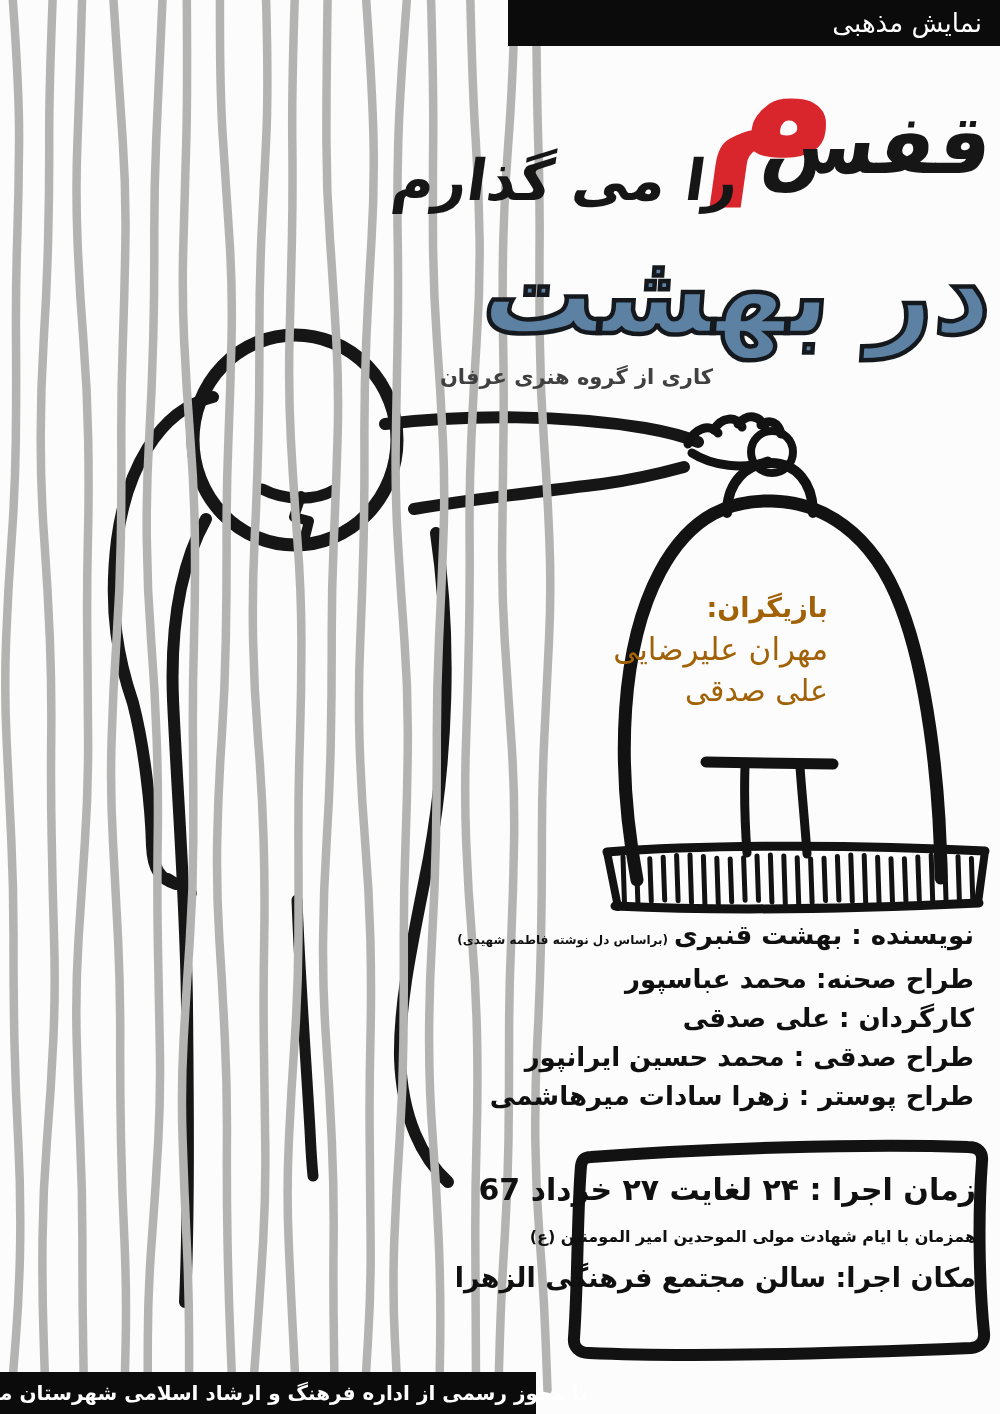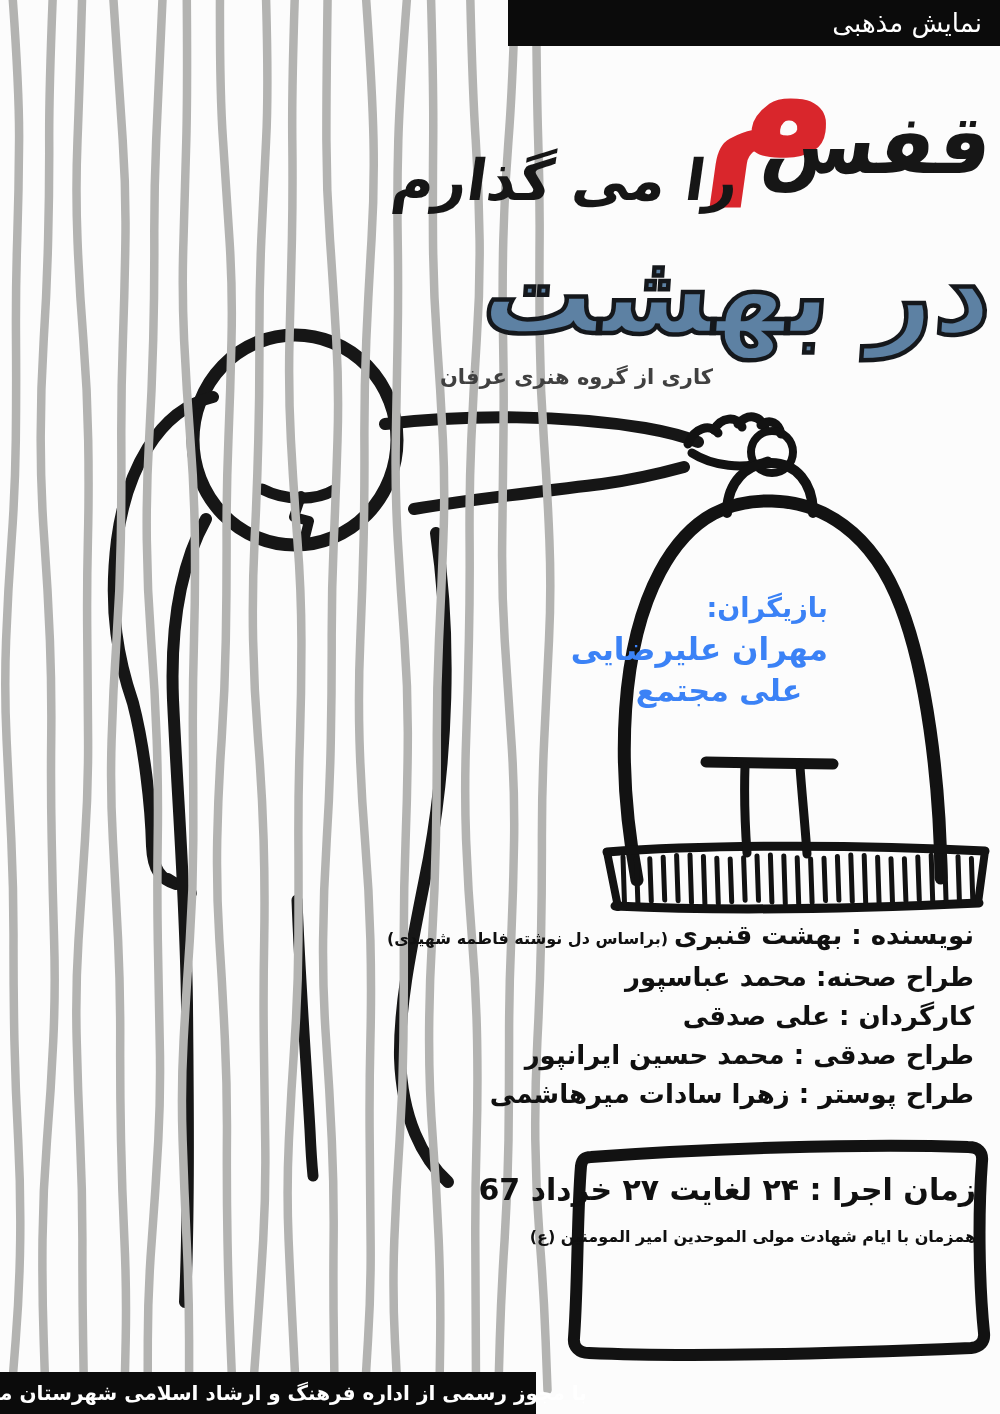--- a/index.html
+++ b/index.html
@@ -29,28 +29,28 @@
   .title-part1{top:104px;right:8px;font-size:82px;}
   .title-mim{top:14px;right:158px;font-size:178px;color:var(--red);z-index:3;}
   .title-part2{top:152px;right:262px;font-size:57px;}
   .title-line2{
     position:absolute;top:238px;right:8px;line-height:1;white-space:nowrap;z-index:4;
     font-size:112px;font-weight:bold;color:var(--blue);
     -webkit-text-stroke:4.5px #15181c;transform:skewX(-4deg);
   }
   .subtitle{position:absolute;top:365px;right:287px;font-size:21px;font-weight:bold;color:#404040;white-space:nowrap;z-index:4;}
 
-  .cage-text{position:absolute;top:592px;right:172px;width:218px;text-align:center;color:#3b82f6;z-index:4;}
+  .cage-text{position:absolute;top:592px;right:172px;width:218px;text-align:center;color:#a16207;z-index:4;}
   .cage-heading{font-size:27px;font-weight:bold;text-align:right;padding-left:4px;margin-bottom:8px;}
-  .actor{font-size:31px;font-weight:bold;white-space:nowrap;letter-spacing:-1px;margin-bottom:6px;}
+  .actor{font-size:31px;font-weight:normal;white-space:nowrap;letter-spacing:-1px;margin-bottom:6px;text-align:right;}
   .actor.a2{font-size:30px;}
 
   .credits{position:absolute;top:916px;right:26px;text-align:right;color:#101010;z-index:4;}
   .credit-line{font-size:26px;font-weight:bold;line-height:39px;white-space:nowrap;}
-  .credit-line .note{font-size:16px;margin-right:6px;margin-left:48px;}
+  .credit-line .note{font-size:12px;margin-right:6px;margin-left:48px;}
 
   .info-box-text{position:absolute;top:1172px;left:588px;width:388px;text-align:center;color:#101010;z-index:4;}
   .ib-time{font-size:30px;font-weight:bold;white-space:nowrap;margin-bottom:20px;}
   .ib-occasion{font-size:16px;font-weight:bold;white-space:nowrap;margin-bottom:16px;}
   .ib-venue{font-size:27px;font-weight:bold;white-space:nowrap;}
 </style>
 </head>
 <body>
 
 <div class="poster" style="--red: #d9262c; --blue: #5d81a3; --bars: #b3b3b1; --ink: #161616; --banner: #0b0b0b;">
@@ -145,35 +145,36 @@
 
   <div class="tpiece title-part1">قفس</div>
   <div class="tpiece title-mim">م</div>
   <div class="tpiece title-part2">را می گذارم</div>
   <div class="title-line2">در بهشت</div>
   <div class="subtitle">کاری از گروه هنری عرفان</div>
 
   <div class="cage-text">
     <div class="cage-heading">بازیگران:</div>
     <div class="actor a1">مهران علیرضایی</div>
-    <div class="actor a2">علی مجتمع</div>
+    <div class="actor a2">علی صدقی</div>
   </div>
 
   <div class="credits">
     <div class="credit-line">
       <span>نویسنده : بهشت قنبری</span><span class="note">(براساس دل نوشته فاطمه شهیدی)</span>
     </div>
     <div class="credit-line"><span>طراح صحنه: محمد عباسپور</span></div>
     <div class="credit-line"><span>کارگردان : علی صدقی</span></div>
     <div class="credit-line"><span>طراح صدقی : محمد حسین ایرانپور</span></div>
     <div class="credit-line"><span>طراح پوستر : زهرا سادات میرهاشمی</span></div>
   </div>
 
   <div class="info-box-text">
     <div class="ib-time">زمان اجرا : ۲۴ لغایت ۲۷ خرداد 67</div>
     <div class="ib-occasion">همزمان با ایام شهادت مولی الموحدین امیر المومنین (ع)</div>
+    <div class="ib-venue">مکان اجرا: سالن مجتمع فرهنگی الزهرا</div>
   </div>
 
   <div class="bottom-banner">
     <span>با مجوز رسمی از اداره فرهنگ و ارشاد اسلامی شهرستان مبارکه</span>
   </div>
 
 </div>
 
 </body></html>

